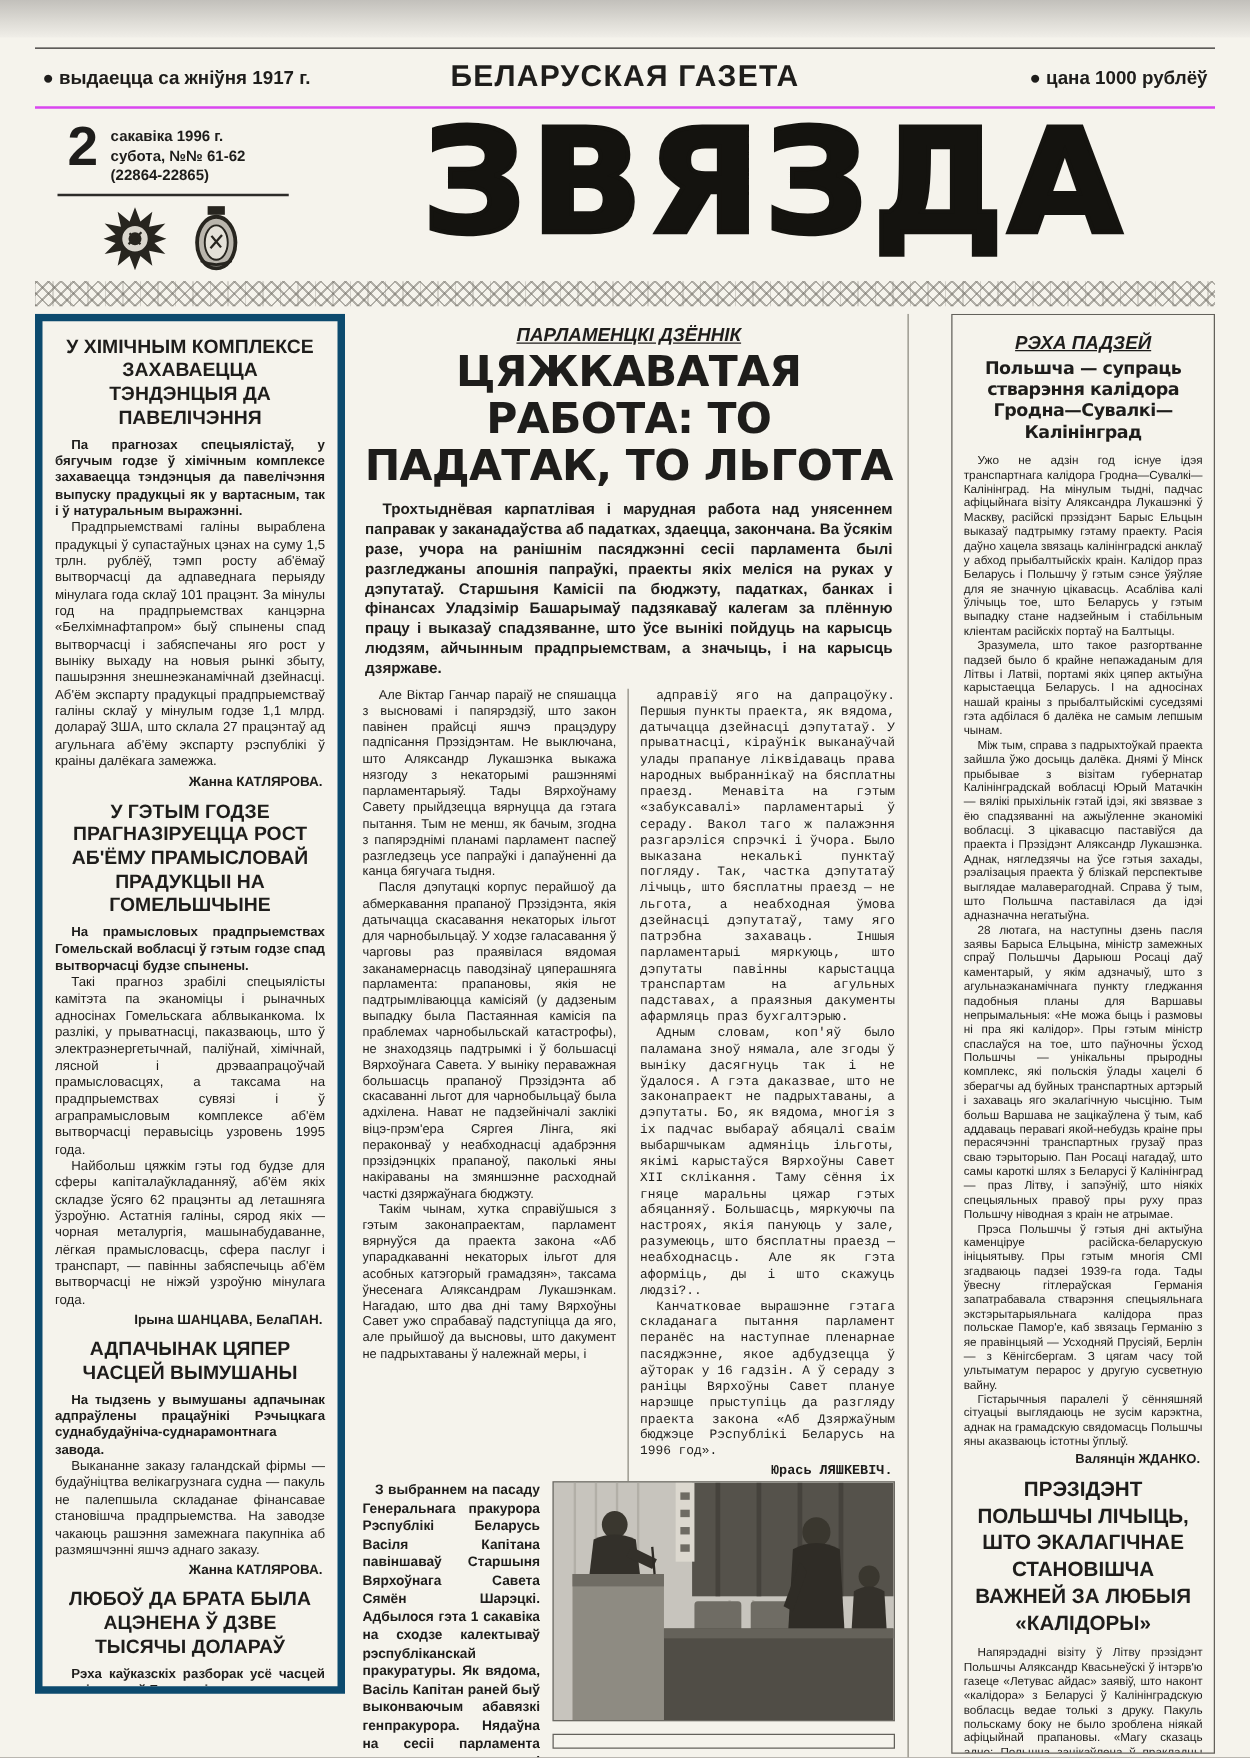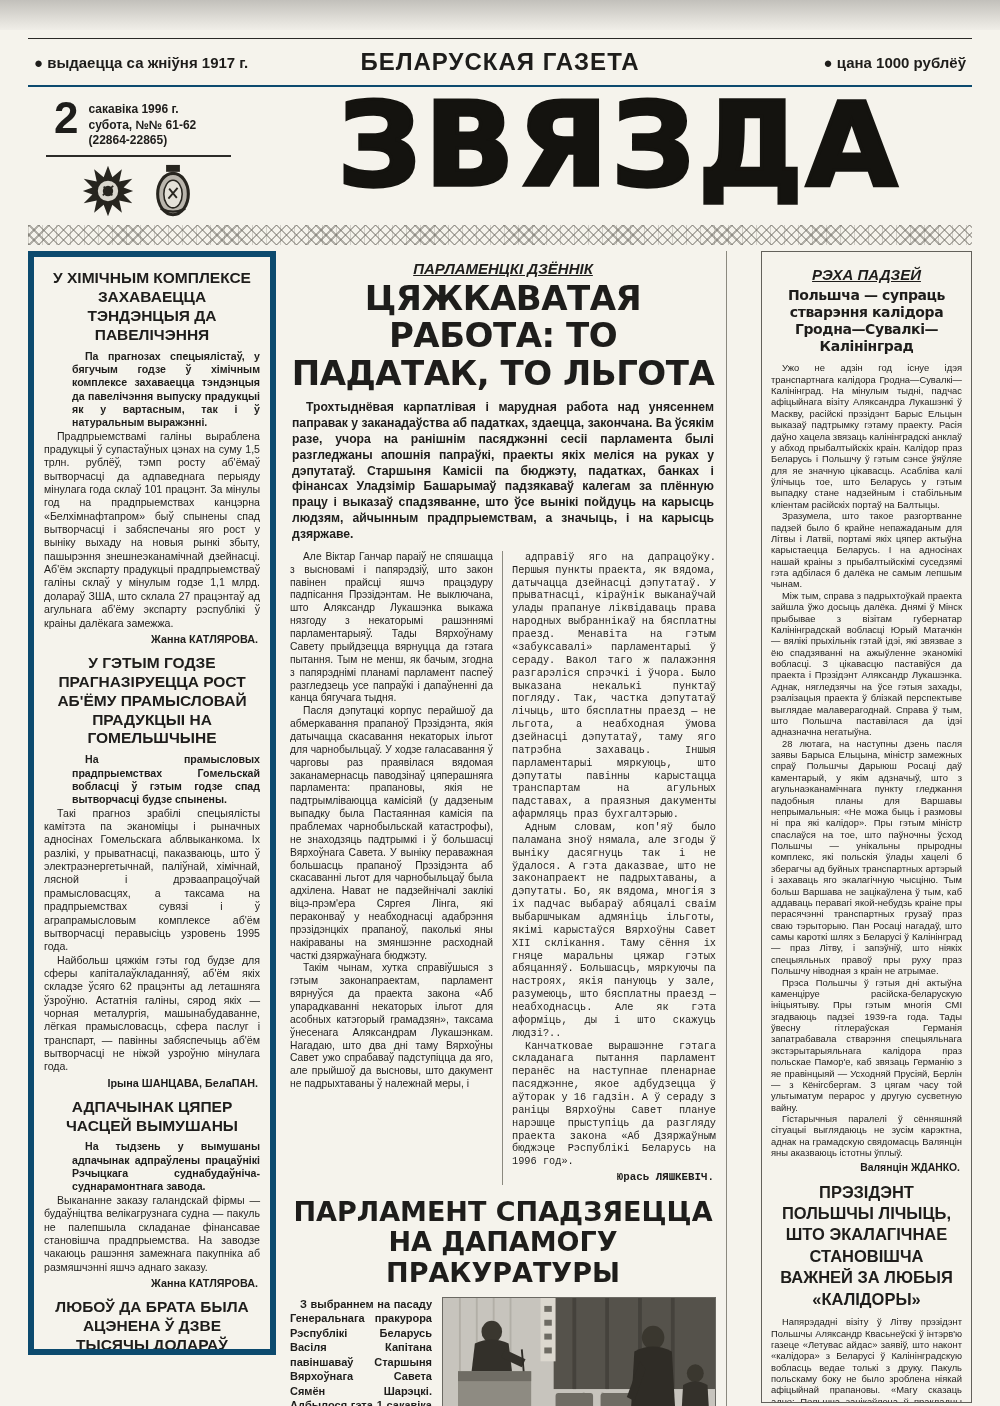--- a/index.html
+++ b/index.html
@@ -7,21 +7,21 @@
   .page {
     width:1000px; height:1406px; margin:0 auto; position:relative; overflow:hidden;
     background:#f5f3ec; color:#1e1d1b;
     font-family:"Liberation Sans", sans-serif;
   }
   .scan-top { height:30px; background:linear-gradient(180deg,#c2c0bb 0%,#dcdad4 55%,#f0eee8 100%); }
 
   
   .header-band {
     margin:8px 28px 0; padding:9px 6px;
-    border-top:1.5px solid #2c2b28; border-bottom:2px solid #0c4a6e;
+    border-top:1.5px solid #2c2b28; border-bottom:2px solid #d946ef;
     display:grid; grid-template-columns:1fr auto 1fr; align-items:center;
   }
   .hb-left  { font-size:15px; font-weight:bold; }
   .hb-center{ font-size:24px; font-weight:bold; letter-spacing:1px; text-align:center; }
   .hb-right { font-size:15px; font-weight:bold; text-align:right; }
 
   
   .mast-row { display:flex; margin:6px 28px 0; height:130px; }
   .issue-block { width:238px; flex:none; padding-top:4px; }
   .issue-top { display:flex; gap:10px; padding-left:26px; }
@@ -47,21 +47,21 @@
 
   
   .content { display:grid; grid-template-columns:252px 447px 1fr; margin:0 28px; height:1160px; overflow:hidden; }
   .col-left { overflow:hidden; padding-right:4px; }
   .left-box { border:6px solid #0c4a6e; padding:6px 10px 8px; height:1104px; overflow:hidden; }
   .col-mid { padding:0 10px; border-right:1px solid #8b897f; overflow:hidden; }
   .col-right { overflow:hidden; padding-left:6px; }
   .right-box { border:1px solid #63615b; padding:5px 9px 8px; height:1152px; overflow:hidden;margin-left:28px; }
 
   p { text-indent:13px; text-align:justify; font-size:10.6px; line-height:1.26; }
-  .lead { font-weight:bold;margin-left:28px; }
+  .lead { font-weight:bold; }
   .byline { text-align:right; font-weight:bold; font-size:10.8px; margin:3px 2px 2px 0; }
 
   
   .art { margin-bottom:9px; }
   .art h3 { font-size:15.5px; line-height:1.22; text-align:center; margin:6px 4px 5px; }
 
   
   .kicker { text-align:center; font-style:italic; font-weight:bold; font-size:15px; text-decoration:underline; margin:9px 0 2px; }
   .main-hl { font-family:"DejaVu Sans",sans-serif; font-size:34px; font-weight:bold; text-align:center; line-height:1.1; margin:3px 0 8px; letter-spacing:-.5px; }
   .main-lead { font-weight:bold; font-size:12.2px; line-height:1.3; text-align:justify; text-indent:14px; margin:0 2px 8px; }
@@ -175,21 +175,20 @@
           <p>Такім чынам, хутка справіўшыся з гэтым законапраектам, парламент вярнуўся да праекта закона «Аб упарадкаванні некаторых ільгот для асобных катэгорый грамадзян», таксама ўнесенага Аляксандрам Лукашэнкам. Нагадаю, што два дні таму Вярхоўны Савет ужо спрабаваў падступіцца да яго, але прыйшоў да высновы, што дакумент не падрыхтаваны ў належнай меры, і</p>
         </div>
         <div class="c2">
           <p>адправіў яго на дапрацоўку. Першыя пункты праекта, як вядома, датычацца дзейнасці дэпутатаў. У прыватнасці, кіраўнік выканаўчай улады прапануе ліквідаваць права народных выбраннікаў на бясплатны праезд. Менавіта на гэтым «забуксавалі» парламентарыі ў сераду. Вакол таго ж палажэння разгарэліся спрэчкі і ўчора. Было выказана некалькі пунктаў погляду. Так, частка дэпутатаў лічыць, што бясплатны праезд — не льгота, а неабходная ўмова дзейнасці дэпутатаў, таму яго патрэбна захаваць. Іншыя парламентарыі мяркуюць, што дэпутаты павінны карыстацца транспартам на агульных падставах, а праязныя дакументы афармляць праз бухгалтэрыю.</p>
           <p>Адным словам, коп'яў было паламана зноў нямала, але згоды ў выніку дасягнуць так і не ўдалося. А гэта даказвае, што не законапраект не падрыхтаваны, а дэпутаты. Бо, як вядома, многія з іх падчас выбараў абяцалі сваім выбаршчыкам адмяніць ільготы, якімі карыстаўся Вярхоўны Савет XII склікання. Таму сёння іх гняце маральны цяжар гэтых абяцанняў. Большасць, мяркуючы па настроях, якія пануюць у зале, разумеюць, што бясплатны праезд — неабходнасць. Але як гэта аформіць, ды і што скажуць людзі?..</p>
           <p>Канчатковае вырашэнне гэтага складанага пытання парламент перанёс на наступнае пленарнае пасяджэнне, якое адбудзецца ў аўторак у 16 гадзін. А ў сераду з раніцы Вярхоўны Савет плануе нарэшце прыступіць да разгляду праекта закона «Аб Дзяржаўным бюджэце Рэспублікі Беларусь на 1996 год».</p>
           <div class="byline">Юрась ЛЯШКЕВІЧ.</div>
         </div>
       </div>
 
-      <div class="proc-hl">ПАРЛАМЕНТ СПАДЗЯЕЦЦА НА ДАПАМОГУ ПРАКУРАТУРЫ</div>
       <div class="proc-grid">
         <div class="proc-left">
           <div class="proc-lead">З выбраннем на пасаду Генеральнага пракурора Рэспублікі Беларусь Васіля Капітана павіншаваў Старшыня Вярхоўнага Савета Сямён Шарэцкі. Адбылося гэта 1 сакавіка на сходзе калектываў рэспубліканскай пракуратуры. Як вядома, Васіль Капітан раней быў выконваючым абавязкі генпракурора. Нядаўна на сесіі парламента дэпутаты прагаласавалі за зняцце прыстаўкі «в.а.» у назве яго пасады.</div>
 
         </div>
         <div>
           <div class="photo-frame">
             <svg width="100%" height="100%" viewBox="0 0 290 192" preserveAspectRatio="none">
               <rect width="290" height="192" fill="#c7c4bd"></rect>
               <g stroke="#b2afa7" stroke-width="2">
@@ -246,21 +245,21 @@
       <div class="right-box">
         <div class="kicker">РЭХА ПАДЗЕЙ</div>
 
         <div>
           <div class="r-hl1">Польшча — супраць стварэння калідора Гродна—Сувалкі— Калінінград</div>
           <p>Ужо не адзін год існуе ідэя транспартнага калідора Гродна—Сувалкі—Калінінград. На мінулым тыдні, падчас афіцыйнага візіту Аляксандра Лукашэнкі ў Маскву, расійскі прэзідэнт Барыс Ельцын выказаў падтрымку гэтаму праекту. Расія даўно хацела звязаць калінінградскі анклаў у абход прыбалтыйскіх краін. Калідор праз Беларусь і Польшчу ў гэтым сэнсе ўяўляе для яе значную цікавасць. Асабліва калі ўлічыць тое, што Беларусь у гэтым выпадку стане надзейным і стабільным кліентам расійскіх портаў на Балтыцы.</p>
           <p>Зразумела, што такое разгортванне падзей было б крайне непажаданым для Літвы і Латвіі, портамі якіх цяпер актыўна карыстаецца Беларусь. І на адносінах нашай краіны з прыбалтыйскімі суседзямі гэта адбілася б далёка не самым лепшым чынам.</p>
           <p>Між тым, справа з падрыхтоўкай праекта зайшла ўжо досыць далёка. Днямі ў Мінск прыбывае з візітам губернатар Калінінградскай вобласці Юрый Матачкін — вялікі прыхільнік гэтай ідэі, які звязвае з ёю спадзяванні на ажыўленне эканомікі вобласці. З цікавасцю паставіўся да праекта і Прэзідэнт Аляксандр Лукашэнка. Аднак, нягледзячы на ўсе гэтыя захады, рэалізацыя праекта ў блізкай перспектыве выглядае малаверагоднай. Справа ў тым, што Польшча паставілася да ідэі адназначна негатыўна.</p>
           <p>28 лютага, на наступны дзень пасля заявы Барыса Ельцына, міністр замежных спраў Польшчы Дарыюш Росаці даў каментарый, у якім адзначыў, што з агульнаэканамічнага пункту гледжання падобныя планы для Варшавы непрымальныя: «Не можа быць і размовы ні пра які калідор». Пры гэтым міністр спаслаўся на тое, што паўночны ўсход Польшчы — унікальны прыродны комплекс, які польскія ўлады хацелі б зберагчы ад буйных транспартных артэрый і захаваць яго экалагічную чысціню. Тым больш Варшава не зацікаўлена ў тым, каб аддаваць перавагі якой-небудзь краіне пры перасячэнні транспартных грузаў праз сваю тэрыторыю. Пан Росаці нагадаў, што самы кароткі шлях з Беларусі ў Калінінград — праз Літву, і запэўніў, што ніякіх спецыяльных правоў пры руху праз Польшчу ніводная з краін не атрымае.</p>
           <p>Прэса Польшчы ў гэтыя дні актыўна каменціруе расійска-беларускую ініцыятыву. Пры гэтым многія СМІ згадваюць падзеі 1939-га года. Тады ўвесну гітлераўская Германія запатрабавала стварэння спецыяльнага экстэрытарыяльнага калідора праз польскае Памор'е, каб звязаць Германію з яе правінцыяй — Усходняй Прусіяй, Берлін — з Кёнігсбергам. З цягам часу той ультыматум перарос у другую сусветную вайну.</p>
-          <p>Гістарычныя паралелі ў сённяшняй сітуацыі выглядаюць не зусім карэктна, аднак на грамадскую свядомасць Валянцін яны аказваюць істотны ўплыў.</p>
+          <p>Гістарычныя паралелі ў сённяшняй сітуацыі выглядаюць не зусім карэктна, аднак на грамадскую свядомасць Польшчы яны аказваюць істотны ўплыў.</p>
           <div class="byline">Валянцін ЖДАНКО.</div>
         </div>
 
         <div>
           <div class="r-hl2">ПРЭЗІДЭНТ ПОЛЬШЧЫ ЛІЧЫЦЬ, ШТО ЭКАЛАГІЧНАЕ СТАНОВІШЧА ВАЖНЕЙ ЗА ЛЮБЫЯ «КАЛІДОРЫ»</div>
           <p>Напярэдадні візіту ў Літву прэзідэнт Польшчы Аляксандр Квасьнеўскі ў інтэрв'ю газеце «Летувас айдас» заявіў, што наконт «калідора» з Беларусі ў Калінінградскую вобласць ведае толькі з друку. Пакуль польскаму боку не было зроблена ніякай афіцыйнай прапановы. «Магу сказаць адно: Польшча зацікаўлена ў пракладцы дарог і камунікацый. Гэта важна ў аспекце нашых і ўнутраных, і міжнародных праблем. І мы будзем гэта рабіць, таму што важна выкарыстоўваць геаграфічнае становішча нашай краіны», адзначыў Квасьнеўскі. Аднак, паводле яго слоў, не можа быць ніякай размовы аб якіх-небудзь спецыяльных «калідорах» і наогул аб пракладцы дарог там, дзе размешчаны такія экалагічна важныя для Польшчы раёны, як Белавежскі і Аўгустоўскі запаведнікі.</p>
 
         </div>
       </div>
     </div>

